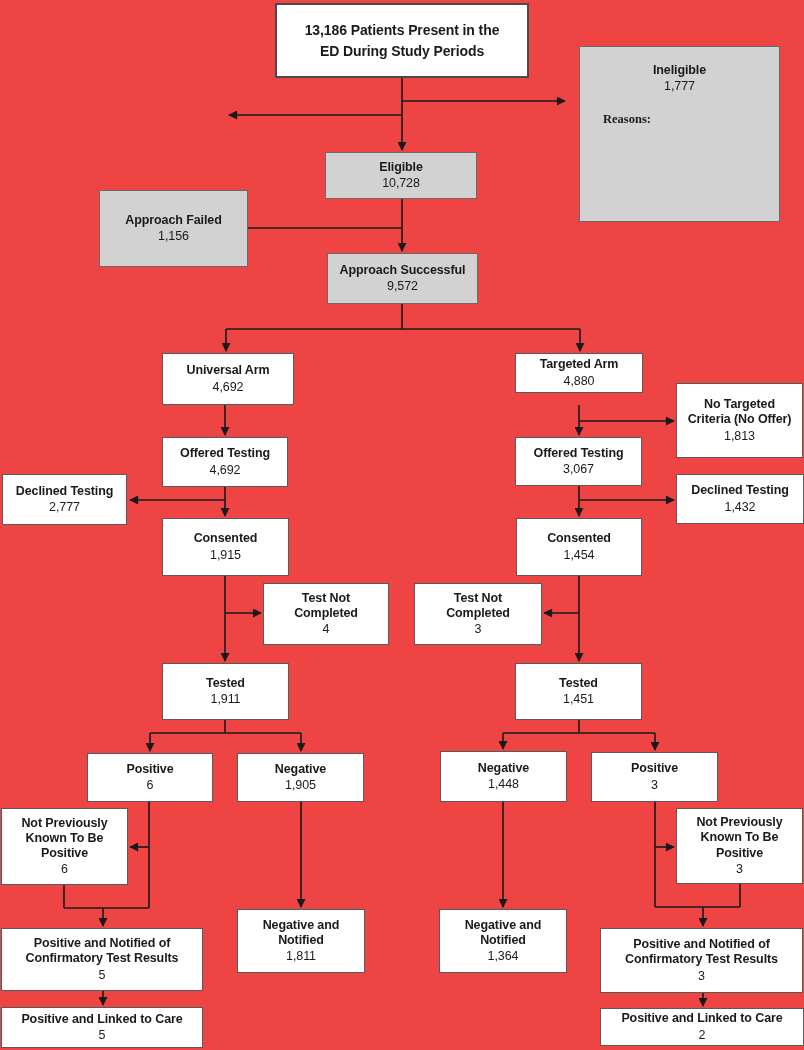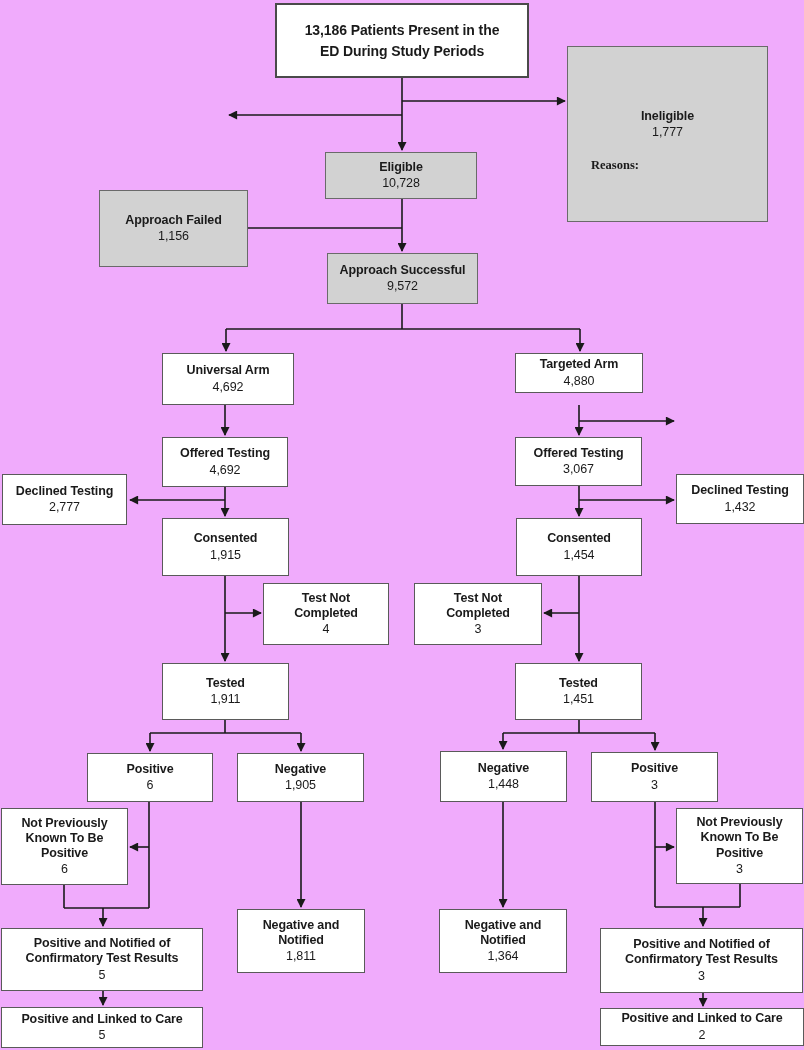--- a/index.html
+++ b/index.html
@@ -1,19 +1,19 @@
 <!DOCTYPE html>
 <html><head>
 <meta charset="utf-8">
 <style>
   html,body{margin:0;padding:0;background:#ffffff;}
   #canvas{
     position:relative;
     width:804px;height:1050px;
-    background:#f0abfc;
+    background:#ef4444;
     font-family:"Liberation Sans","DejaVu Sans",sans-serif;
     color:#1a1a1a;
     overflow:hidden;
   }
   #connectors{position:absolute;left:0;top:0;width:804px;height:1050px;}
   .box{
     position:absolute;
     box-sizing:border-box;
     background:#ffffff;
     border:1.6px solid #5a5a5a;
@@ -23,21 +23,21 @@
     padding:2px 3px;
   }
   .box.gray{background:#d2d2d2;border-color:#6a6a6a;}
   .lbl{
     font-weight:bold;font-size:12.5px;line-height:1.22;
     letter-spacing:-0.1px;white-space:pre-line;
   }
   .val{font-size:12.5px;line-height:1.3;letter-spacing:-0.1px;}
   .box.title-box{border-width:2px;border-color:#4a4a4a;}
   .box.title-box .lbl{font-size:14px;line-height:1.45;}
-  .box.ineligible-box{justify-content:center;padding-top:16px;}
+  .box.ineligible-box{justify-content:flex-start;padding-top:16px;margin-left:12px;}
   .reasons{align-self:stretch;text-align:left;padding-left:20px;margin-top:16px;}
   .reasons .rt{font-weight:bold;font-size:12.5px;line-height:1.3;font-family:Liberation Serif, serif;}
   .reasons .rlist{font-size:12.5px;line-height:1.45;padding-left:8px;}
 </style>
 </head>
 <body>
 
 <div id="canvas">
 
   <svg id="connectors" width="804" height="1050" viewBox="0 0 804 1050" fill="none" stroke="#1a1a1a" stroke-width="1.6">
@@ -122,20 +122,25 @@
   <div class="box" style="left:162px;top:353px;width:132px;height:52px">
     <div class="lbl">Universal Arm</div>
     <div class="val">4,692</div>
   </div>
 
   <div class="box" style="left:515px;top:353px;width:128px;height:40px">
     <div class="lbl">Targeted Arm</div>
     <div class="val">4,880</div>
   </div>
 
+  <div class="box" style="left:676px;top:383px;width:127px;height:75px">
+    <div class="lbl">No Targeted
+Criteria (No Offer)</div>
+    <div class="val">1,813</div>
+  </div>
 
   <div class="box" style="left:162px;top:437px;width:126px;height:50px">
     <div class="lbl">Offered Testing</div>
     <div class="val">4,692</div>
   </div>
 
   <div class="box" style="left:515px;top:437px;width:127px;height:49px">
     <div class="lbl">Offered Testing</div>
     <div class="val">3,067</div>
   </div>

